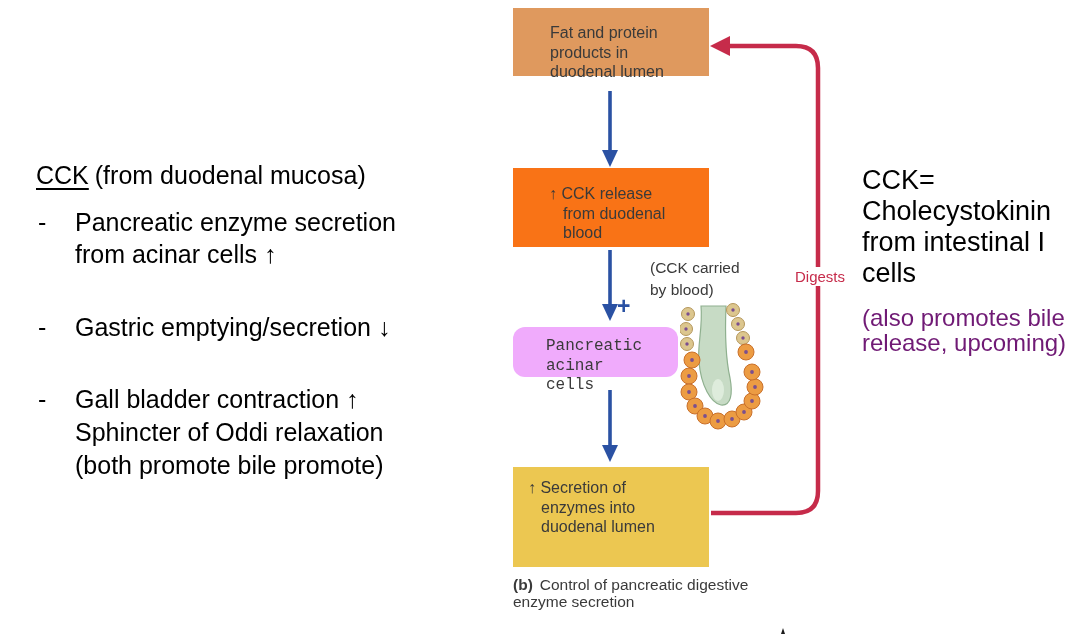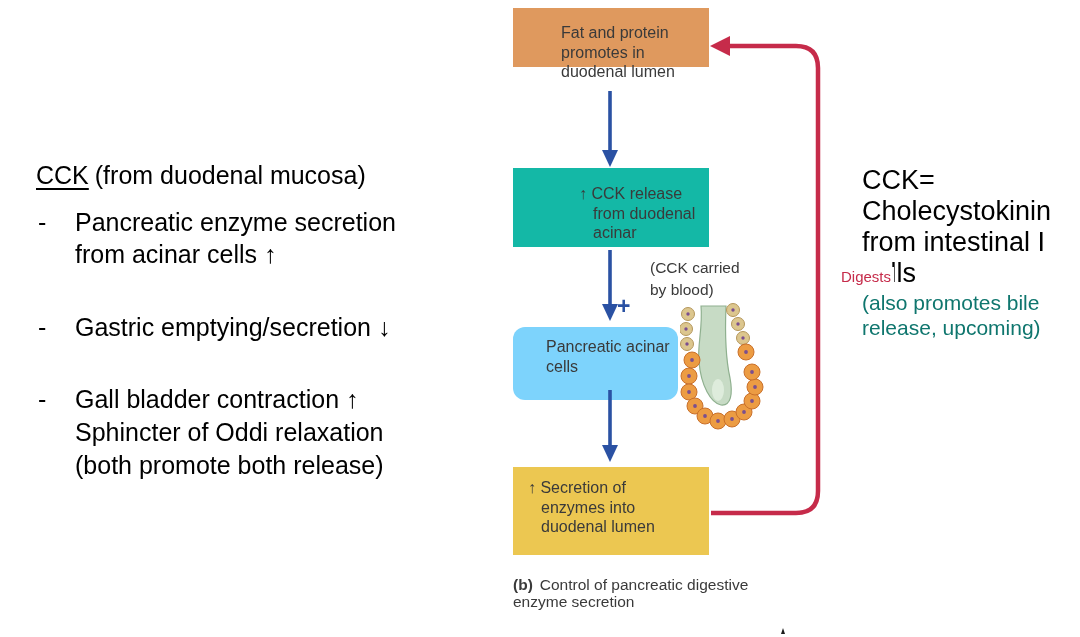--- a/index.html
+++ b/index.html
@@ -2,46 +2,46 @@
 <html><head>
 <meta charset="utf-8">
 <style>
   html,body{margin:0;padding:0;background:#fff;}
   #canvas{
     position:relative;width:1080px;height:637px;background:#ffffff;
     font-family:"Liberation Sans", sans-serif;overflow:hidden;
   }
   
   .fbox{position:absolute;box-sizing:border-box;color:#3a3a3a;font-size:16px;line-height:19.5px;}
-  #box-stimulus{left:513px;top:8px;width:196px;height:59px;background:#df995e;padding:15px 6px 0 48px;}
-  #box-cck{left:513px;top:168px;width:196px;height:79px;background:#14b8a6;padding:16px 6px 0 80px;}
+  #box-stimulus{left:513px;top:8px;width:196px;height:68px;background:#df995e;padding:15px 6px 0 37px;}
+  #box-cck{left:513px;top:168px;width:196px;height:79px;background:#f97316;padding:16px 6px 0 50px;}
   #box-cck .hang{text-indent:-14px;}
-  #box-acinar{left:513px;top:327px;width:165px;height:73px;background:#7dd3fc;border-radius:12px;padding:10px 0 0 33px;}
-  #box-secretion{left:513px;top:467px;width:196px;height:88px;background:#ecc751;padding:11px 6px 0 28px;}
+  #box-acinar{left:513px;top:327px;width:165px;height:50px;background:#f0abfc;border-radius:12px;padding:10px 0 0 33px;font-family:Liberation Mono, monospace;}
+  #box-secretion{left:513px;top:467px;width:196px;height:100px;background:#ecc751;padding:11px 6px 0 28px;}
   #box-secretion .hang{text-indent:-13px;}
   
   #carried-label{position:absolute;left:606px;top:257px;width:102px;text-align:left;
     font-size:15.5px;line-height:21.5px;color:#3a3a3a;margin-left:44px;}
   #plus-sign{position:absolute;left:617px;top:293px;font-size:23px;font-weight:bold;color:#2a51a3;}
   #digests-label{position:absolute;left:792px;top:267px;font-size:15px;color:#c62b4a;
-    background:#ffffff;padding:1px 3px;z-index:5;margin-left:46px;}
+    background:#ffffff;padding:1px 3px;z-index:5;}
   #caption{position:absolute;left:513px;top:576px;width:262px;font-size:15.5px;line-height:17px;color:#3a3a3a;}
   #caption .b{font-weight:bold;margin-right:7px;}
   
   #left-heading{position:absolute;left:36px;top:132px;font-size:25px;color:#000;margin-top:29px;}
   #left-heading .u{text-decoration:underline;text-underline-offset:4px;}
   #left-heading .rest{margin-left:6px;}
   .bullet{position:absolute;left:38px;display:flex;font-size:25px;line-height:32px;color:#000;}
   .bullet .dash{width:37px;flex:0 0 37px;}
   #bullet-1{top:206px;}
   #bullet-2{top:311px;}
   #bullet-3{top:383px;line-height:33px;}
   
   #right-main{position:absolute;left:862px;top:165px;font-size:27px;line-height:31px;color:#000;}
-  #right-sub{position:absolute;left:862px;top:291px;font-size:21px;line-height:24.5px;color:#0f766e;}
+  #right-sub{position:absolute;left:862px;top:306px;font-size:24px;line-height:24.5px;color:#701a75;}
   
   #arrow-overlay{position:absolute;left:0;top:0;z-index:4;pointer-events:none;}
   #acinar-art{position:absolute;left:680px;top:302px;z-index:3;}
   #stray-mark{position:absolute;left:781px;top:628px;width:4px;height:6px;background:#1c1c1c;
     clip-path:polygon(50% 0,100% 100%,0 100%);}
 </style>
 </head>
 <body>
 
 <div id="canvas">
@@ -63,34 +63,34 @@
     <div>
       <div>Gastric emptying/secretion ↓</div>
     </div>
   </div>
 
   <div class="bullet" id="bullet-3">
     <span class="dash">-</span>
     <div>
       <div>Gall bladder contraction ↑</div>
       <div>Sphincter of Oddi relaxation</div>
-      <div>(both promote both release)</div>
+      <div>(both promote bile promote)</div>
     </div>
   </div>
 
   <div class="fbox" id="box-stimulus">
     <div>Fat and protein</div>
-    <div>promotes in</div>
+    <div>products in</div>
     <div>duodenal lumen</div>
   </div>
 
   <div class="fbox" id="box-cck">
     <div class="hang">↑ CCK release</div>
     <div>from duodenal</div>
-    <div>acinar</div>
+    <div>blood</div>
   </div>
 
   <div class="fbox" id="box-acinar">
     <div>Pancreatic acinar</div>
     <div>cells</div>
   </div>
 
   <div class="fbox" id="box-secretion">
     <div class="hang">↑ Secretion of</div>
     <div>enzymes into</div>

